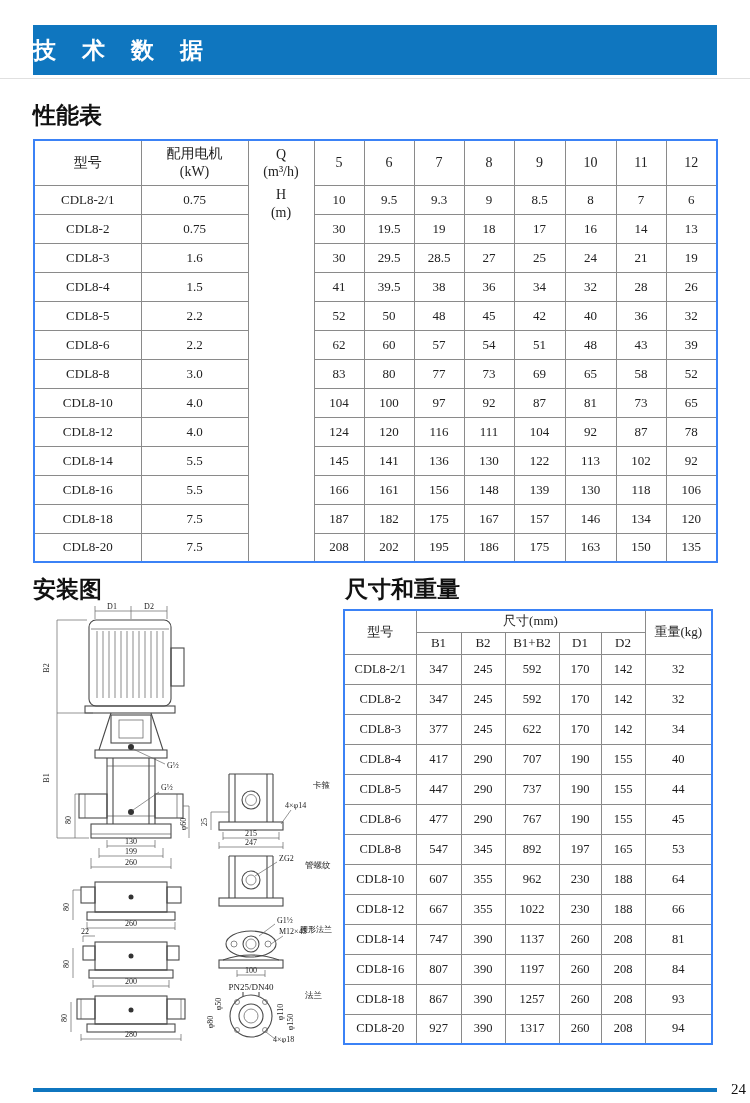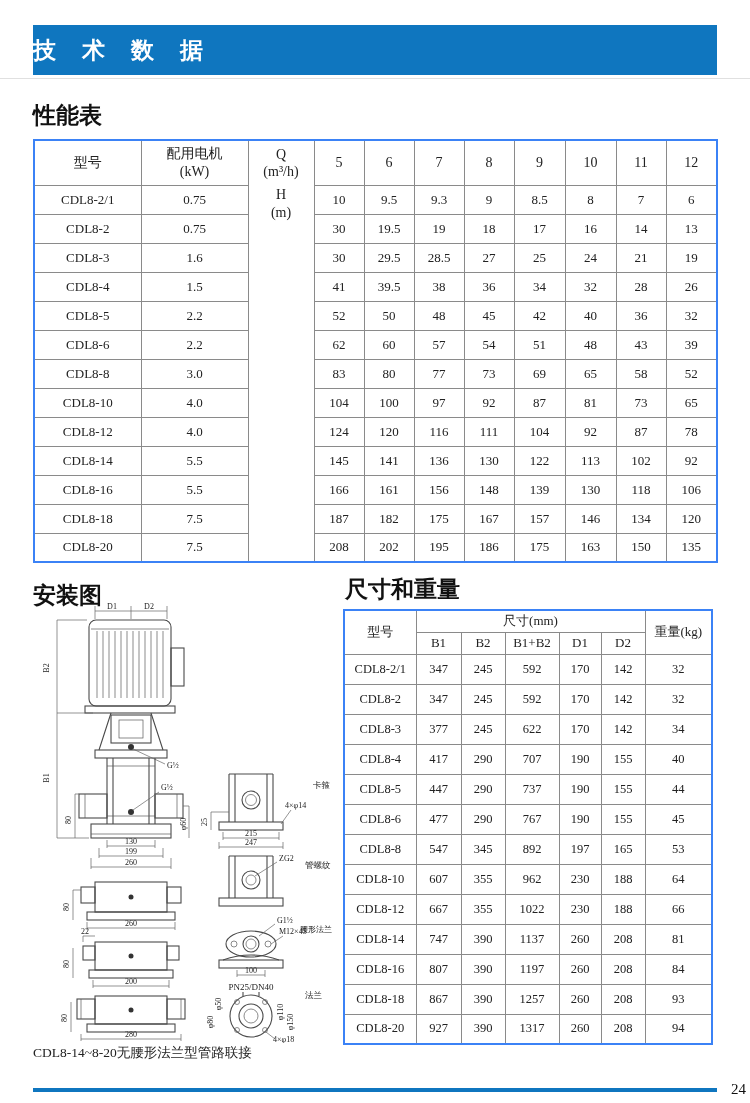--- a/index.html
+++ b/index.html
@@ -15,21 +15,21 @@
   .header-bar span {
     color:#fff; font-family:"DejaVu Sans","Liberation Sans",sans-serif;
     font-weight:bold; font-size:23px; letter-spacing:9px; 
   }
   .header-hairline { position:absolute; left:0; top:78px; width:750px; height:1px; background:#e0e0e0; }
   .sec-title {
     position:absolute; font-family:"DejaVu Sans","Liberation Sans",sans-serif;
     font-weight:bold; font-size:23px; color:#111;
   }
   #perf-title { left:33px; top:100px; }
-  #install-title { left:33px; top:574px;margin-top:6px; }
+  #install-title { left:33px; top:574px; }
   #dim-title { left:345px; top:574px; }
 
   table { border-collapse:collapse; table-layout:fixed; }
   th,td { border:1px solid #8a8a8a; text-align:center; vertical-align:middle;
           font-weight:normal; font-size:13px; padding:0; }
   table.frame { border:2px solid #3b82f6; }
 
   #perf-table { position:absolute; left:33px; top:139px; width:683px; }
   #perf-table tr.hdr { height:45px; }
   #perf-table tr.body-row { height:29px; }
@@ -553,17 +553,16 @@
           <td>927</td>
           <td>390</td>
           <td>1317</td>
           <td>260</td>
           <td>208</td>
           <td>94</td>
         </tr>
       </tbody>
   </table>
 
-  <div class="note" id="note1">CDL8-14~8-20无腰形法兰型管路联接</div>
   <div class="bottom-rule"></div>
   <div class="page-number">24</div>
 
 </div>
 
 </body></html>

